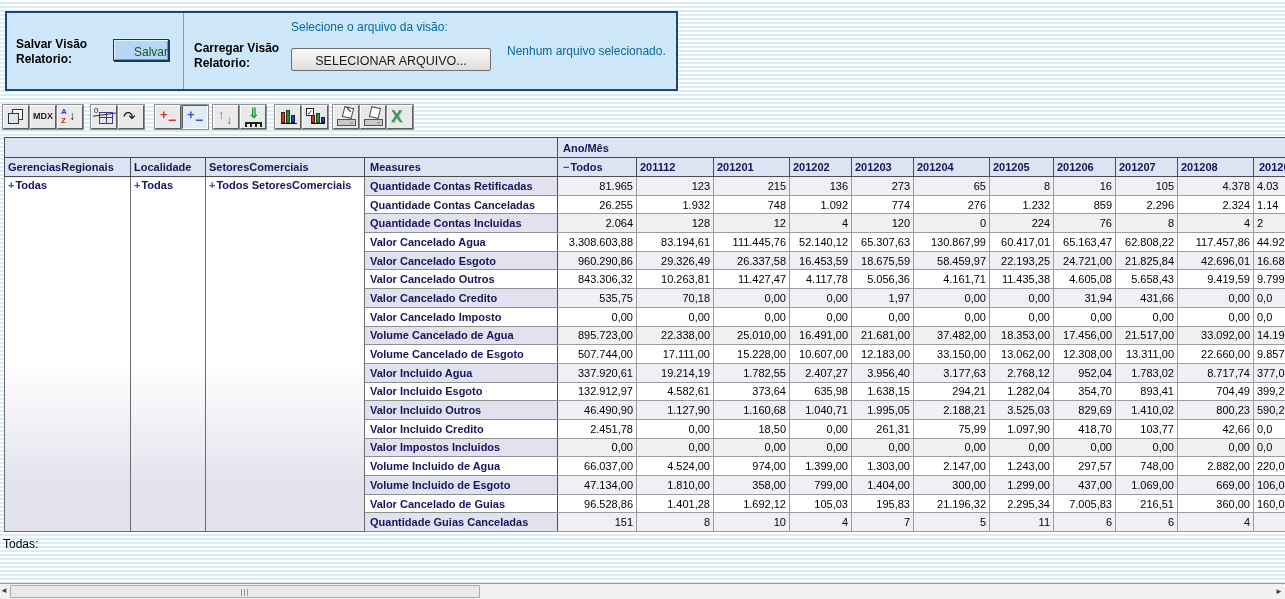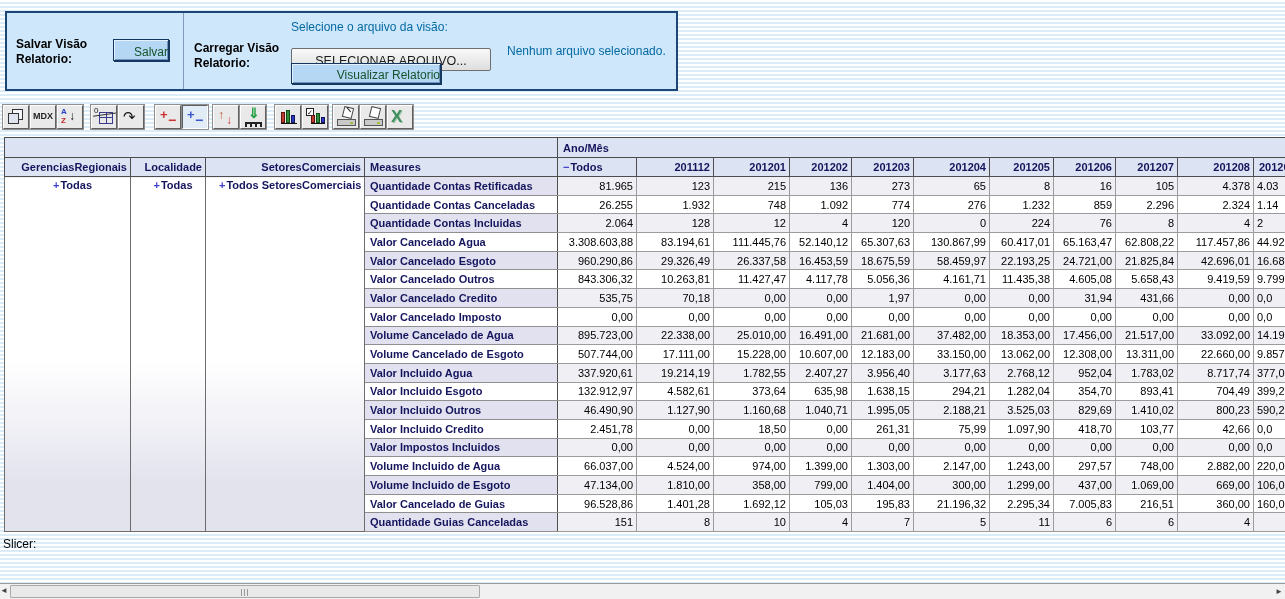--- a/index.html
+++ b/index.html
@@ -76,26 +76,26 @@
   .page.marked:after{ content:""; position:absolute; left:1px; top:1px; width:6px; height:1px; background:#222; transform:rotate(35deg); }
   .printer{ position:absolute; left:3px; top:13px; width:19px; height:7px; background:#c9c9c9; border:1px solid #555; }
   .printer:after{ content:""; position:absolute; right:2px; top:2px; width:3px; height:2px; background:#9ec23a; }
   .excel-x{ position:absolute; left:3px; top:1px; font-size:17px; font-weight:bold; color:#3f8f5f;
     text-shadow:1px 1px 0 #9fc7af; letter-spacing:-2px; }
   
   .grid-wrap{ position:absolute; left:4px; top:137px; width:1281px; overflow:hidden; }
   table.pivot{ border-collapse:collapse; table-layout:fixed; width:1283px; font-size:11px; }
   table.pivot td{ overflow:hidden; white-space:nowrap; }
   td.hdr{ background:var(--hdr-bg,#dce3f2); color:var(--navy,#15155e); font-weight:bold;
-    border:1px solid #4d4d4d; text-align:right; height:19px; padding:0 3px; }
+    border:1px solid #4d4d4d; text-align:left; height:19px; padding:0 3px; }
   td.hdr.left{ text-align:left; padding-left:5px; }
   td.corner{ background:var(--hdr-bg,#dce3f2); border:1px solid #4d4d4d; height:20px; }
   td.member{ background:linear-gradient(180deg,#ffffff 0 52%, #e3e3ee 86%);
     color:var(--navy,#15155e); font-weight:bold; border:1px solid #6d6d6d;
-    vertical-align:top; padding:2px 3px 0 13px;text-align:center; }
+    vertical-align:top; padding:2px 3px 0 3px; }
   td.mlabel{ color:var(--navy,#15155e); font-weight:bold; border:1px solid #8f8f8f;
     border-right-color:#4d4d4d; padding:0 3px 0 5px; height:18.7px; }
   td.val{ color:#000; text-align:right; border:1px solid #9c9c9c; padding:0 3px; height:18.7px; }
   td.val.cut{ text-align:left; }
   tr.odd td.mlabel{ background:var(--lav,#e1e1ef); }
   tr.odd td.val{ background:var(--valgray,#efeff4); }
   tr.even td.mlabel, tr.even td.val{ background:#ffffff; }
   .exp{ color:var(--exp-blue,#4040cc); font-weight:bold; margin-right:1px; }
   table.pivot{ border:1px solid #333; }
   
@@ -119,21 +119,20 @@
   </div>
   <button class="btn-blue btn-salvar">Salvar</button>
   <div class="divider"></div>
   <div class="lbl load-label">
     <div>Carregar Visão</div>
     <div>Relatorio:</div>
   </div>
   <div class="txt file-prompt">Selecione o arquivo da visão:</div>
   <button class="btn-file">SELECIONAR ARQUIVO...</button>
   <div class="txt file-status">Nenhum arquivo selecionado.</div>
-  <button class="btn-blue btn-visualizar">Visualizar Relatorio</button>
 </div>
 
 <div class="toolbar">
   <div class="tbtn" style="left:0px">
       <span class="cube-back"></span>
       <span class="cube-front"></span>
     </div>
   <div class="tbtn" style="left:27px">
       <span class="mdx-label">MDX</span>
     </div>
@@ -501,21 +500,21 @@
           <td class="val">11</td>
           <td class="val">6</td>
           <td class="val">6</td>
           <td class="val">4</td>
           <td class="val cut"></td>
         </tr>
       </tbody>
     </table>
 </div>
 
-<div class="slicer">Slicer:</div>
+<div class="slicer">Todas:</div>
 
 <div class="hscroll">
   <div class="hs-left">◄</div>
   <div class="hs-thumb">
       <span class="hs-grip"></span>
     </div>
   <div class="hs-right">►</div>
 </div>
 
 </body></html>

